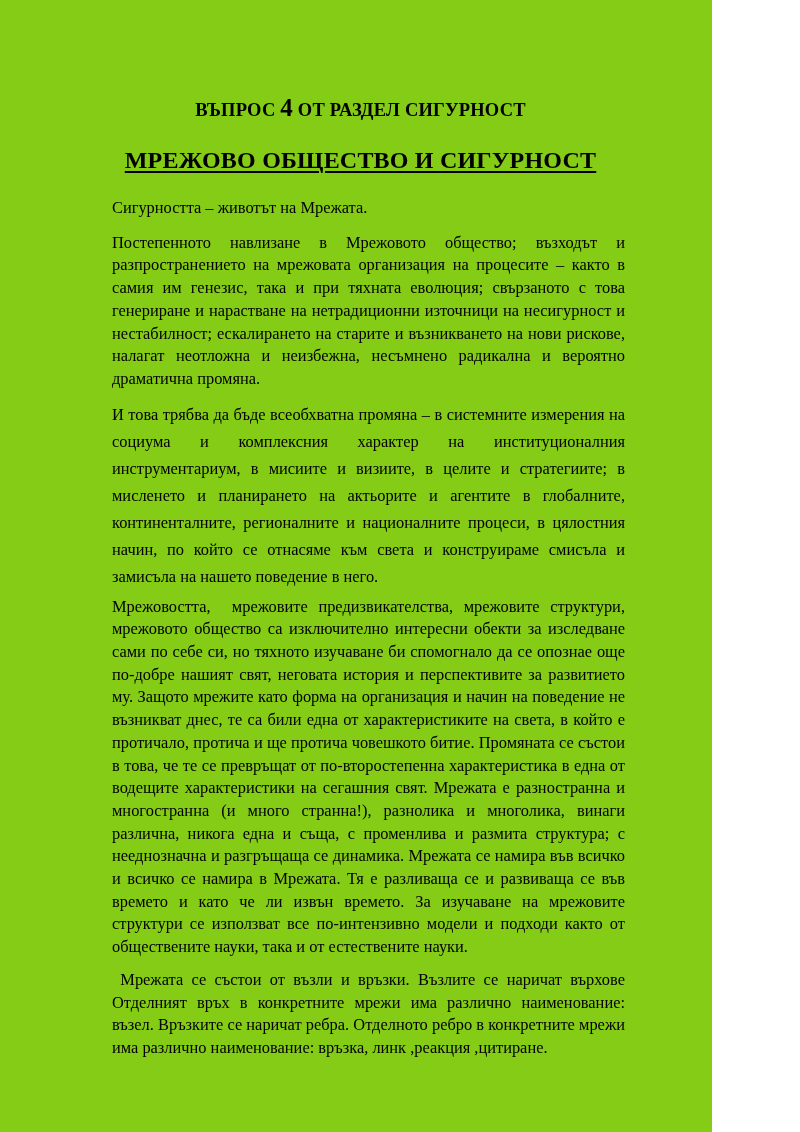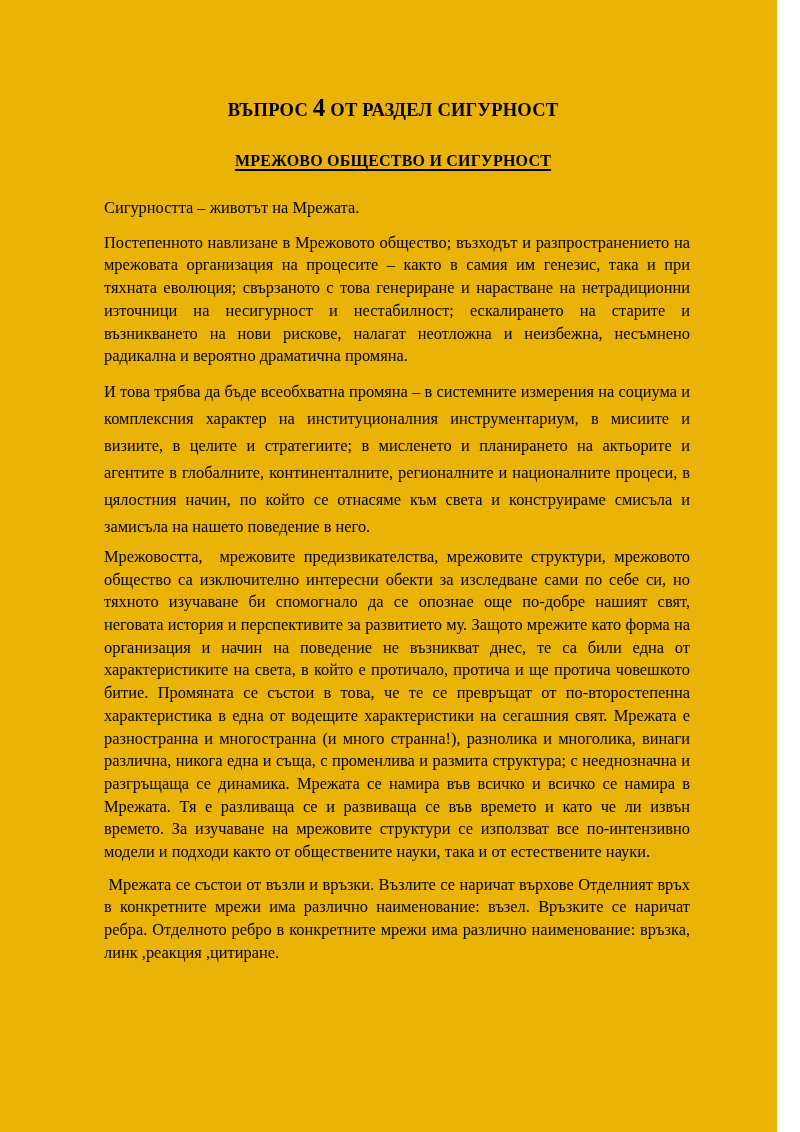--- a/index.html
+++ b/index.html
@@ -9,52 +9,52 @@
   }
   body {
     width: 800px;
     height: 1132px;
     font-family: "Liberation Serif", serif;
     color: #000000;
     overflow: hidden;
   }
   .page {
     box-sizing: border-box;
-    width: 777px;
+    width: 712px;
     height: 1132px;
-    background: #eab308;
+    background: #84cc16;
     padding: 96px 87px 48px 96px;
   }
   h1.question-title {
     font-size: 18.5px;
     font-weight: bold;
     text-align: center;
     margin: 0 0 27px 0;
     line-height: 23px;
     letter-spacing: 0.2px;
   }
   h1.question-title .big-number {
     font-size: 25px;
   }
   h2.topic-title {
-    font-size: 16px;
+    font-size: 24px;
     font-weight: bold;
     text-align: center;
     margin: 0 0 25px 0;
     line-height: 23px;
     text-decoration: underline;
     text-decoration-thickness: 2px;
     text-underline-offset: 3px;
     letter-spacing: 0.2px;
   }
   p.body-text {
     font-size: 16.4px;
     line-height: 22.7px;
     text-align: justify;
-    margin: 0 0 10px 8px;
+    margin: 0 0 10px 16px;
     white-space: pre-wrap;
   }
   p.lead {
     text-align: left;
     margin-bottom: 12px;
   }
   p.spacious {
     line-height: 27px;
     margin-bottom: 6px;
   }

